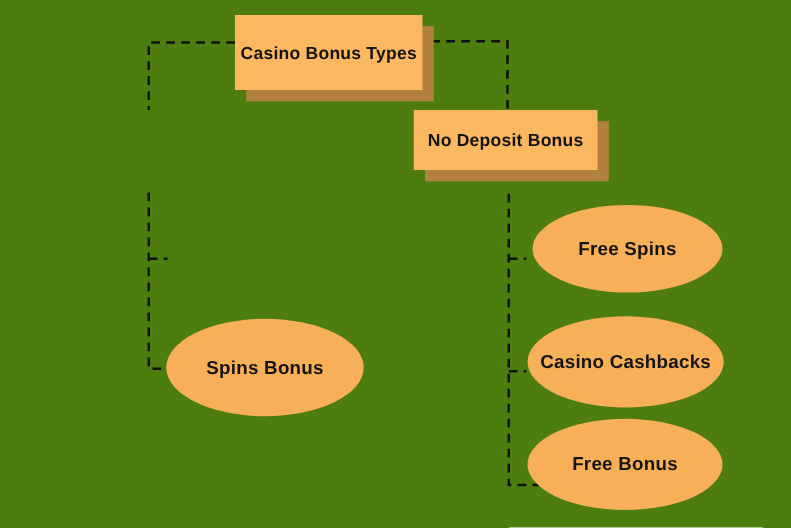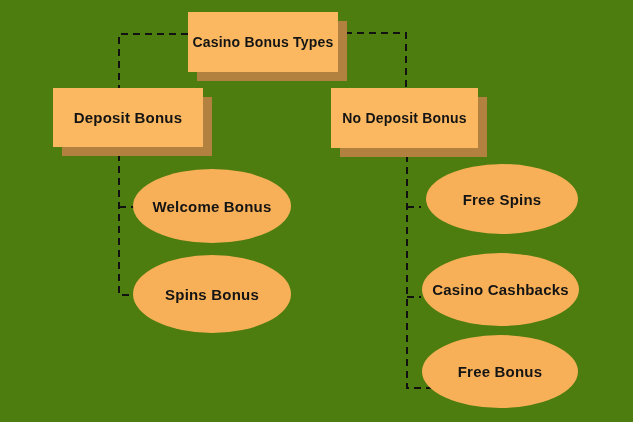--- a/index.html
+++ b/index.html
@@ -24,21 +24,21 @@
   .node-ellipse{
     position:absolute;
     background:#F8B058;
     border-radius:50%;
     display:flex;align-items:center;justify-content:center;
     font-weight:700;color:#141414;font-size:15px;letter-spacing:.2px;
     text-align:center;
   }
   #root-box{left:188px;top:12px;width:150px;height:60px;font-size:14px;}
   #deposit-box{left:53px;top:88px;width:150px;height:59px;font-size:15px;}
-  #nodeposit-box{left:331px;top:88px;width:147px;height:60px;font-size:14px;}
+  #nodeposit-box{left:331px;top:88px;width:147px;height:48px;font-size:14px;}
   #welcome-ellipse{left:133px;top:169px;width:158px;height:74px;}
   #reload-ellipse{left:133px;top:255px;width:158px;height:78px;}
   #freespins-ellipse{left:426px;top:164px;width:152px;height:70px;}
   #cashbacks-ellipse{left:422px;top:253px;width:157px;height:73px;}
   #bday-ellipse{left:422px;top:335px;width:156px;height:73px;}
   .dash{
     fill:none;stroke:#111111;stroke-width:2;stroke-dasharray:7 5;
   }
 </style>
 </head>
@@ -53,31 +53,25 @@
     <polyline class="dash" points="119,207 134,207"></polyline>
     <polyline class="dash" points="407,155 407,388 432,388"></polyline>
     <polyline class="dash" points="407,207 421,207"></polyline>
     <polyline class="dash" points="407,297 421,297"></polyline>
   </svg>
 
   <div id="root-box" class="node-box">
     <span>Casino Bonus Types</span>
   </div>
 
-  <div id="deposit-box" class="node-box">
-    <span>Deposit Bonus</span>
-  </div>
 
   <div id="nodeposit-box" class="node-box">
     <span>No Deposit Bonus</span>
   </div>
 
-  <div id="welcome-ellipse" class="node-ellipse">
-    <span>Welcome Bonus</span>
-  </div>
 
   <div id="reload-ellipse" class="node-ellipse">
     <span>Spins Bonus</span>
   </div>
 
   <div id="freespins-ellipse" class="node-ellipse">
     <span>Free Spins</span>
   </div>
 
   <div id="cashbacks-ellipse" class="node-ellipse">

